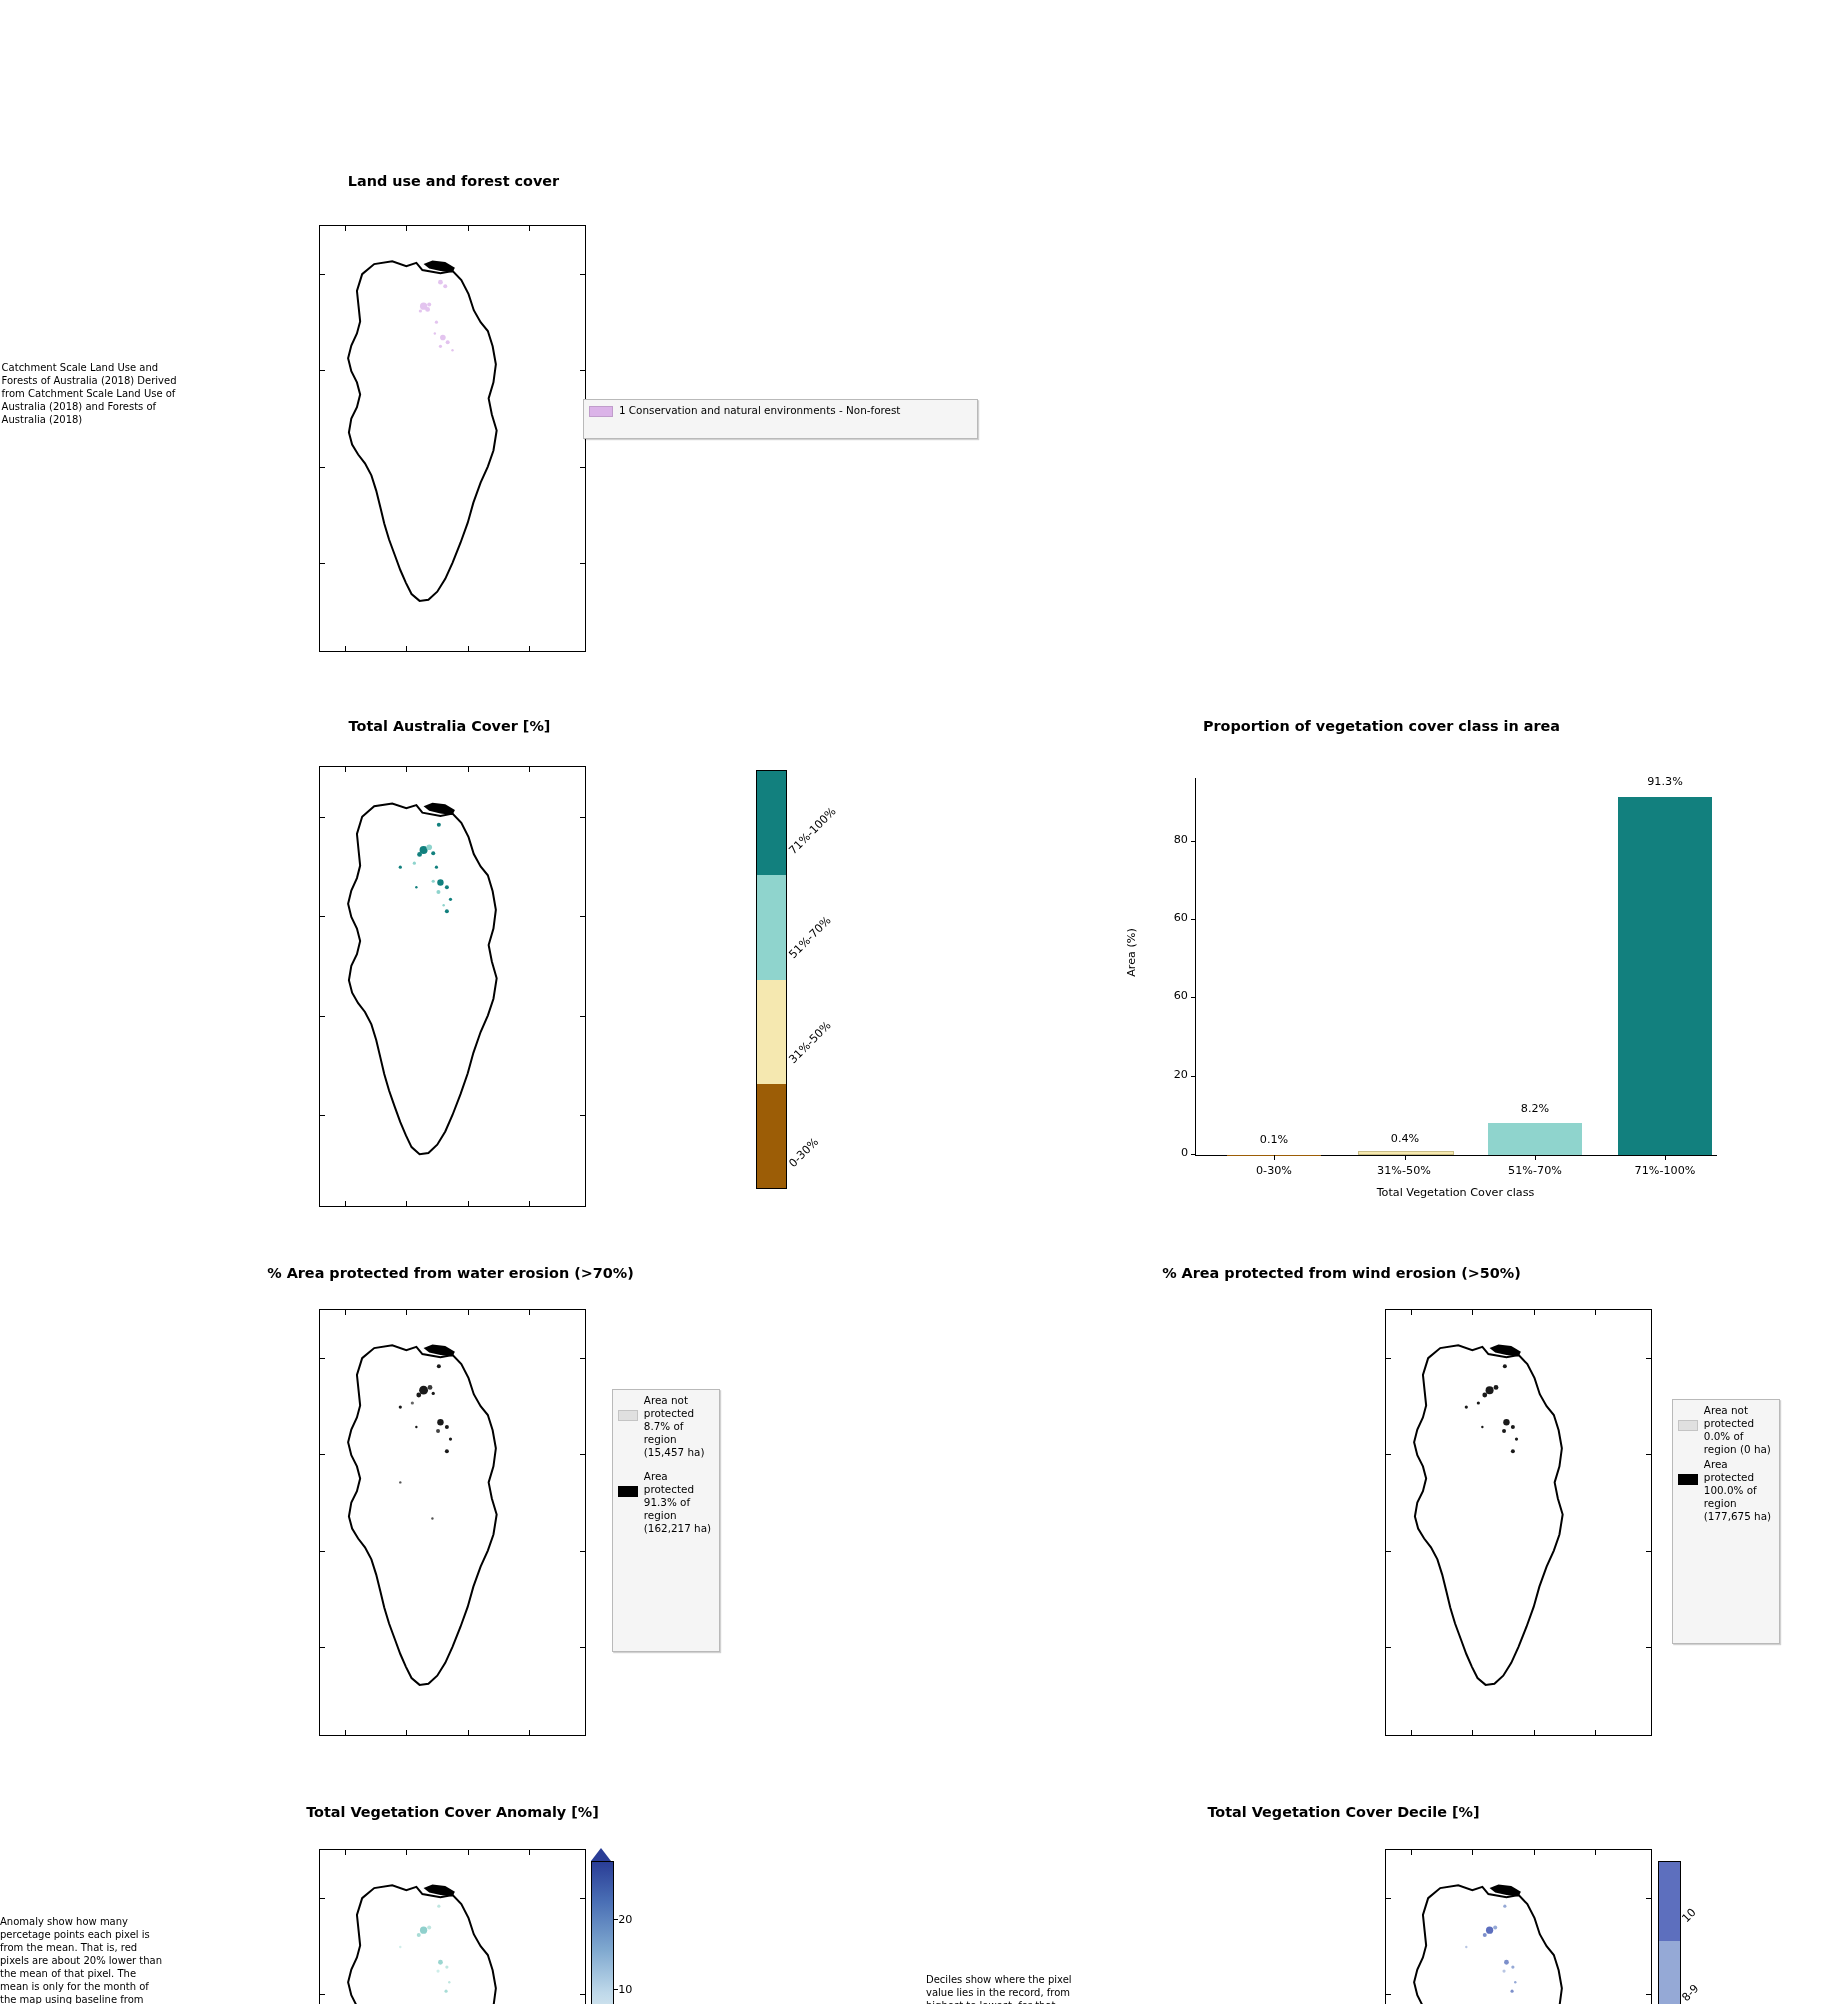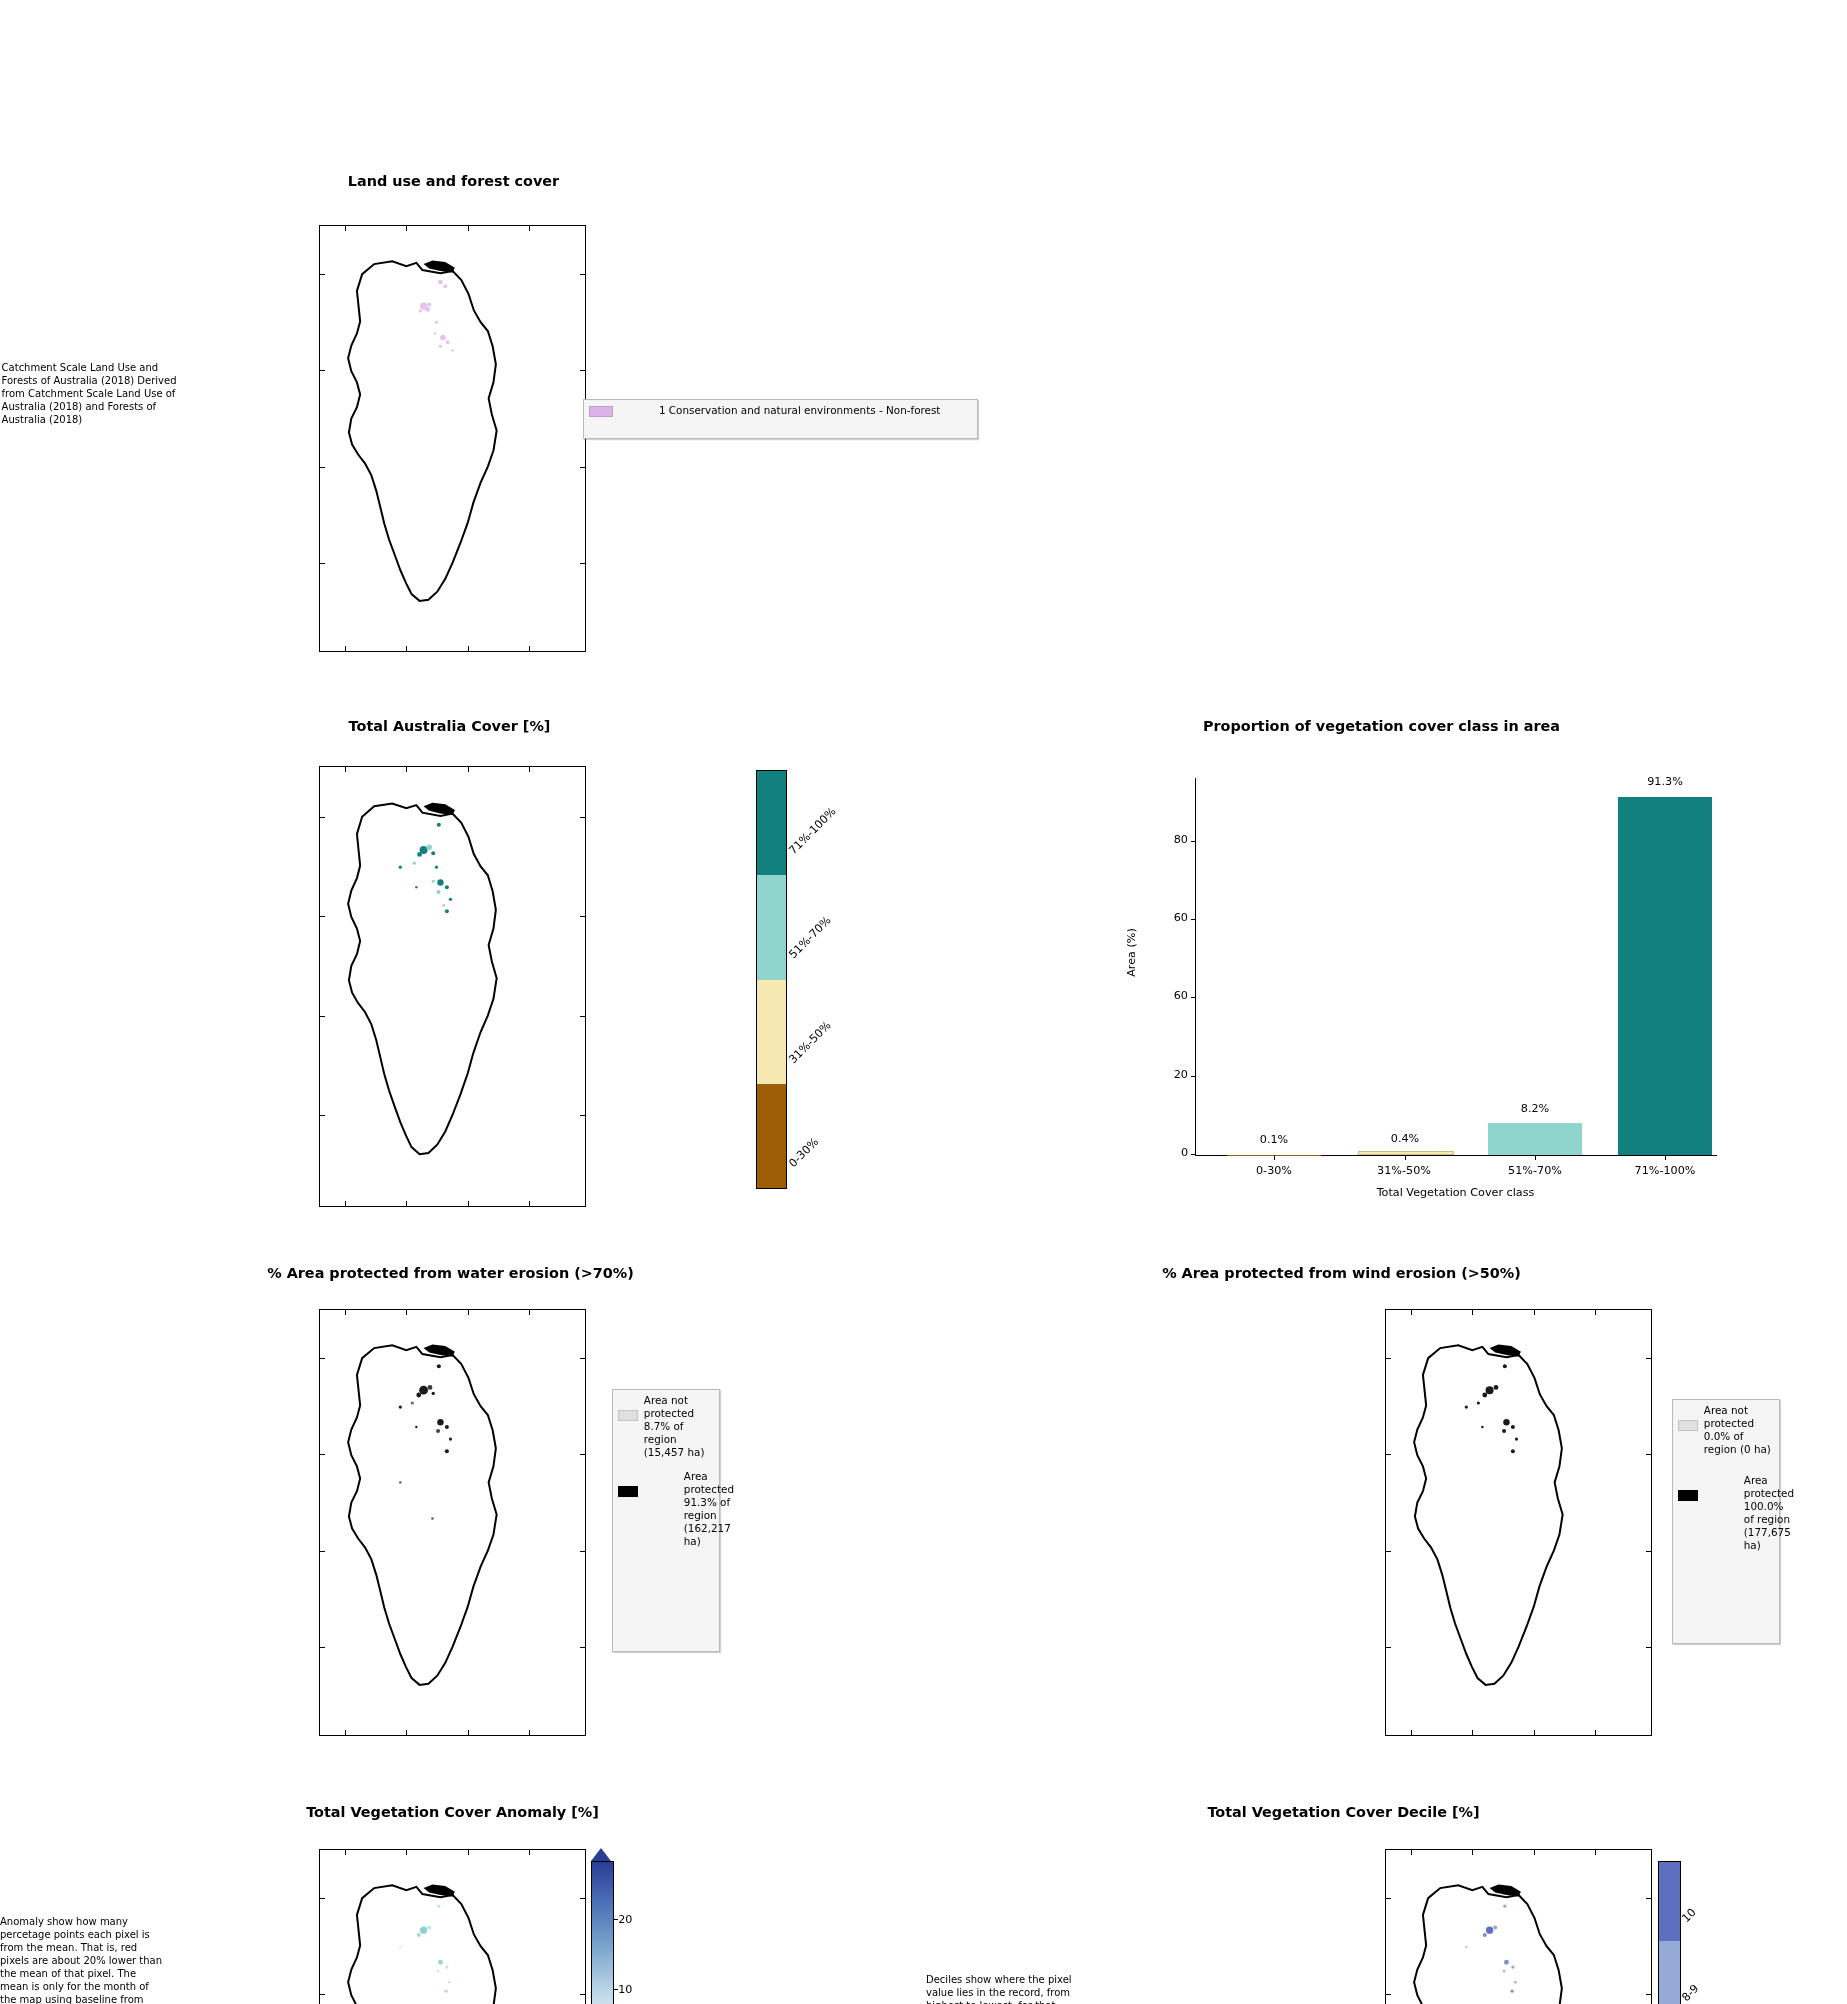--- a/index.html
+++ b/index.html
@@ -102,21 +102,21 @@
     font-size: 10.4px;
     line-height: 1.25;
     padding: 4px 4.8px;
     box-sizing: border-box;
   }
   .legend-row {
     display: flex;
     align-items: flex-start;
     margin-bottom: 5.6px;
   }
-  .legend-row:last-child { margin-bottom: 0; gap: 40px; }
+  .legend-row:last-child { margin-bottom: 0; }
   .legend-swatch {
     flex: 0 0 auto;
     width: 22.5px;
     height: 8.8px;
     margin-right: 5.6px;
     margin-top: 2.4px;
     border: 0.4px solid rgba(0,0,0,0.12);
   }
   .legend-label { flex: 1 1 auto; }
 
@@ -479,21 +479,21 @@
     <span class="tick-l" style="top:144px;"></span>
     <span class="tick-l" style="top:241px;"></span>
     <span class="tick-l" style="top:337px;"></span>
     <span class="tick-r" style="top:48px;"></span>
     <span class="tick-r" style="top:144px;"></span>
     <span class="tick-r" style="top:241px;"></span>
     <span class="tick-r" style="top:337px;"></span>
   </div>
 
   <div class="legend-box" style="left:1672px; top:1399px; width:108px; height:245px;">
-    <div class="legend-row" style="margin-bottom:18px;">
+    <div class="legend-row" style="margin-bottom:2px;">
       <span class="legend-swatch" style="background:#e0e0e0; width:18.4px; margin-top:16px;"></span>
       <span class="legend-label">Area not protected 0.0% of region (0 ha)</span>
     </div>
     <div class="legend-row">
       <span class="legend-swatch" style="background:#000000; width:18.4px; margin-top:16px;"></span>
       <span class="legend-label">Area protected 100.0% of region (177,675 ha)</span>
     </div>
   </div>
 
   <div class="panel-title" style="left:188px; top:1804px; width:529px;">Total Vegetation Cover Anomaly [%]</div>

